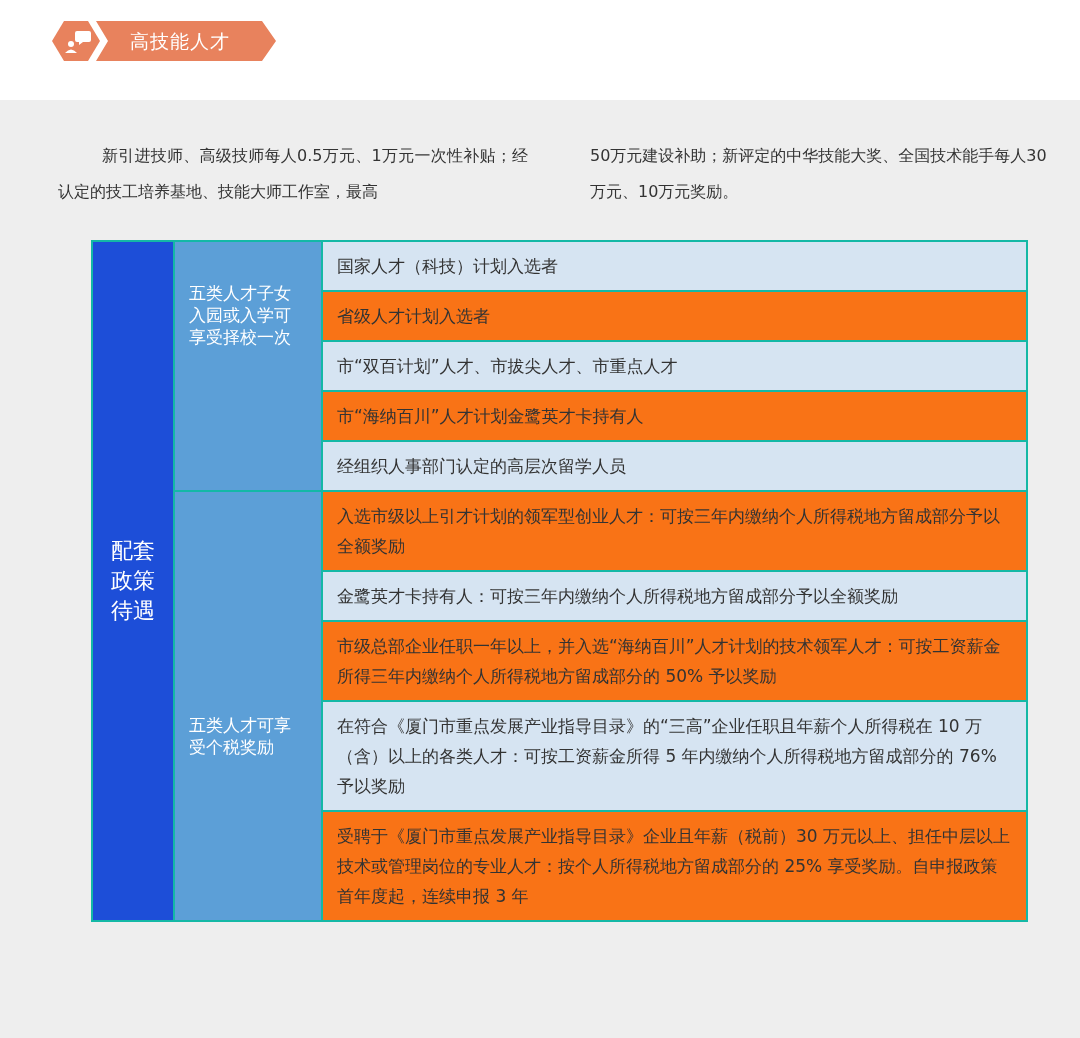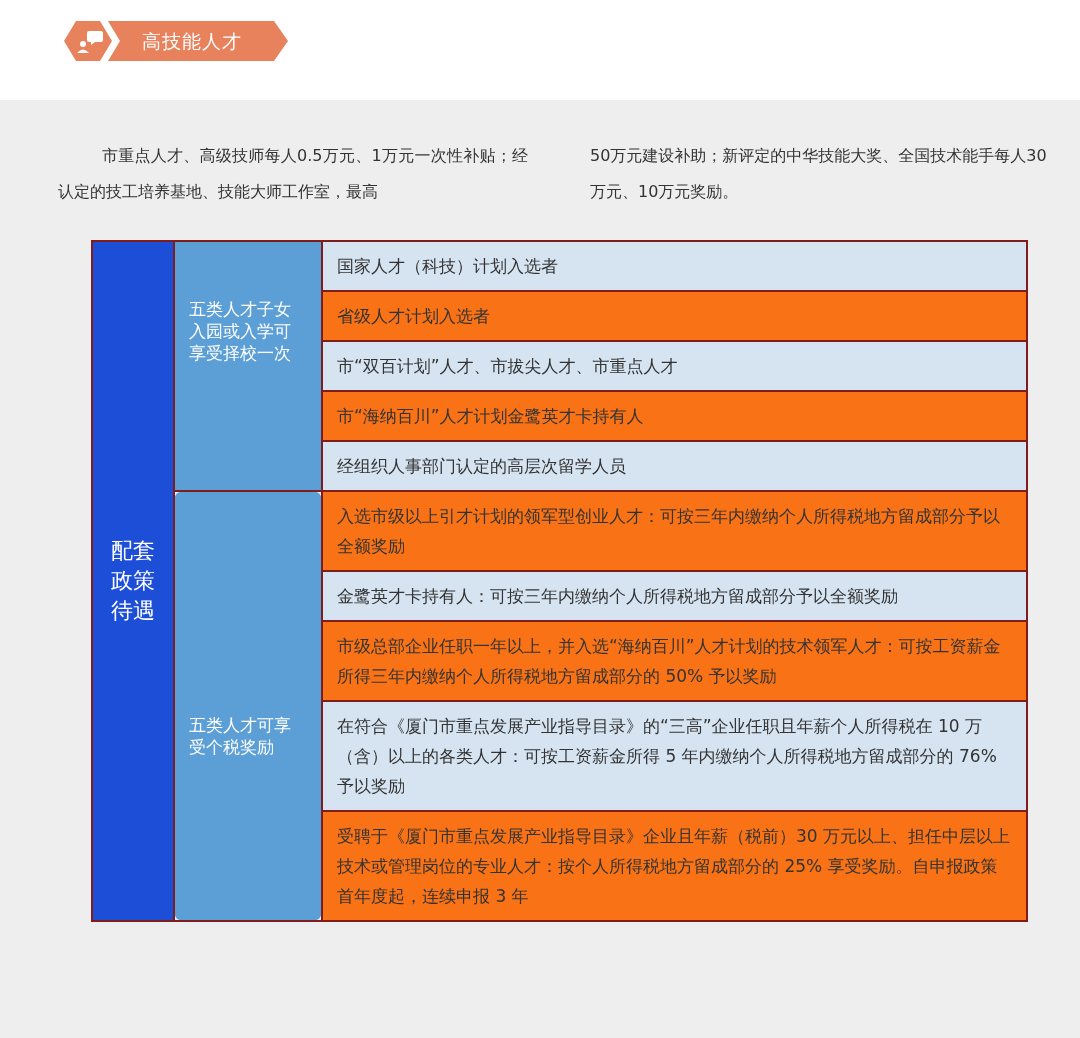--- a/index.html
+++ b/index.html
@@ -1,35 +1,35 @@
 <!DOCTYPE html>
 <html><head>
 <meta charset="utf-8">
 <style>
   * { box-sizing: border-box; margin: 0; padding: 0; }
   html, body { width: 1080px; height: 1038px; overflow: hidden; }
   body { background: #ffffff; font-family: "DejaVu Sans", sans-serif; position: relative; }
 
   .header-band { position: absolute; left: 0; top: 0; width: 1080px; height: 100px; background: #ffffff; }
-  .title-tag { position: absolute; left: 64px; top: 21px; height: 40px; width: 224px; }
+  .title-tag { position: absolute; left: 52px; top: 21px; height: 40px; width: 224px; }
   .title-tag .bg { position: absolute; left: 0; top: 0; }
   .title-tag .label { position: absolute; left: 78px; top: 0; height: 40px; line-height: 40px; color: #ffffff; font-size: 19px; letter-spacing: 1px; }
 
   .main-area { position: absolute; left: 0; top: 100px; width: 1080px; height: 938px; background: #eeeeee; }
 
   .intro { position: absolute; top: 138px; font-size: 16px; line-height: 36px; color: #333333; }
   .intro.left { left: 58px; width: 470px; text-indent: 44px; text-align: justify; text-align-last: left; }
   .intro.right { left: 590px; width: 470px; }
 
   .policy-table { position: absolute; left: 91px; top: 240px; width: 937px; border-collapse: collapse; table-layout: fixed; }
-  .policy-table td { border: 2px solid #7f1d1d; vertical-align: middle; }
+  .policy-table td { border: 2px solid #14b8a6; vertical-align: middle; }
   .cat-cell { width: 82px; background: #1d4ed8; color: #ffffff; font-size: 22px; line-height: 30px; text-align: center; padding: 0 18px; }
   .sub-cell { width: 148px; background: #5c9fd7; color: #ffffff; font-size: 17px; line-height: 22px; padding: 0 14px; }
-  .sub-cell.top-sub { vertical-align: top; padding-top: 56px; }
-  .sub-cell.bottom-sub { vertical-align: top; padding-top: 222px; border-radius: 9px; }
+  .sub-cell.top-sub { vertical-align: top; padding-top: 40px; }
+  .sub-cell.bottom-sub { vertical-align: top; padding-top: 222px; }
   .item-cell { color: #333333; font-size: 17px; line-height: 30px; padding: 9px 14px; }
   .item-cell.dark { background: #d6e4f2; }
   .item-cell.light { background: #f97316; }
 </style>
 </head>
 <body>
 
 <div class="header-band">
   <div class="title-tag">
     <svg class="bg" width="224" height="40" viewBox="0 0 224 40">
@@ -40,21 +40,21 @@
       <circle cx="7" cy="15" r="3" fill="#ffffff"></circle>
       <path d="M1 24 Q7 17 13 24 Z" fill="#ffffff"></path>
       <path d="M13 2 h12 a2 2 0 0 1 2 2 v7 a2 2 0 0 1 -2 2 h-6 l-4 3 v-3 h-2 a2 2 0 0 1 -2 -2 v-7 a2 2 0 0 1 2 -2 z" fill="#ffffff"></path>
     </svg>
     <span class="label">高技能人才</span>
   </div>
 </div>
 
 <div class="main-area"></div>
 
-<p class="intro left">市重点人才、高级技师每人0.5万元、1万元一次性补贴；经认定的技工培养基地、技能大师工作室，最高</p>
+<p class="intro left">新引进技师、高级技师每人0.5万元、1万元一次性补贴；经认定的技工培养基地、技能大师工作室，最高</p>
 <p class="intro right">50万元建设补助；新评定的中华技能大奖、全国技术能手每人30万元、10万元奖励。</p>
 
 <table class="policy-table">
   <tbody>
       <tr>
     <td class="cat-cell" rowspan="10">配套政策待遇</td>
     <td class="sub-cell top-sub" rowspan="5">五类人才子女入园或入学可享受择校一次</td>
     <td class="item-cell dark">国家人才（科技）计划入选者</td>
   </tr>
   <tr>

